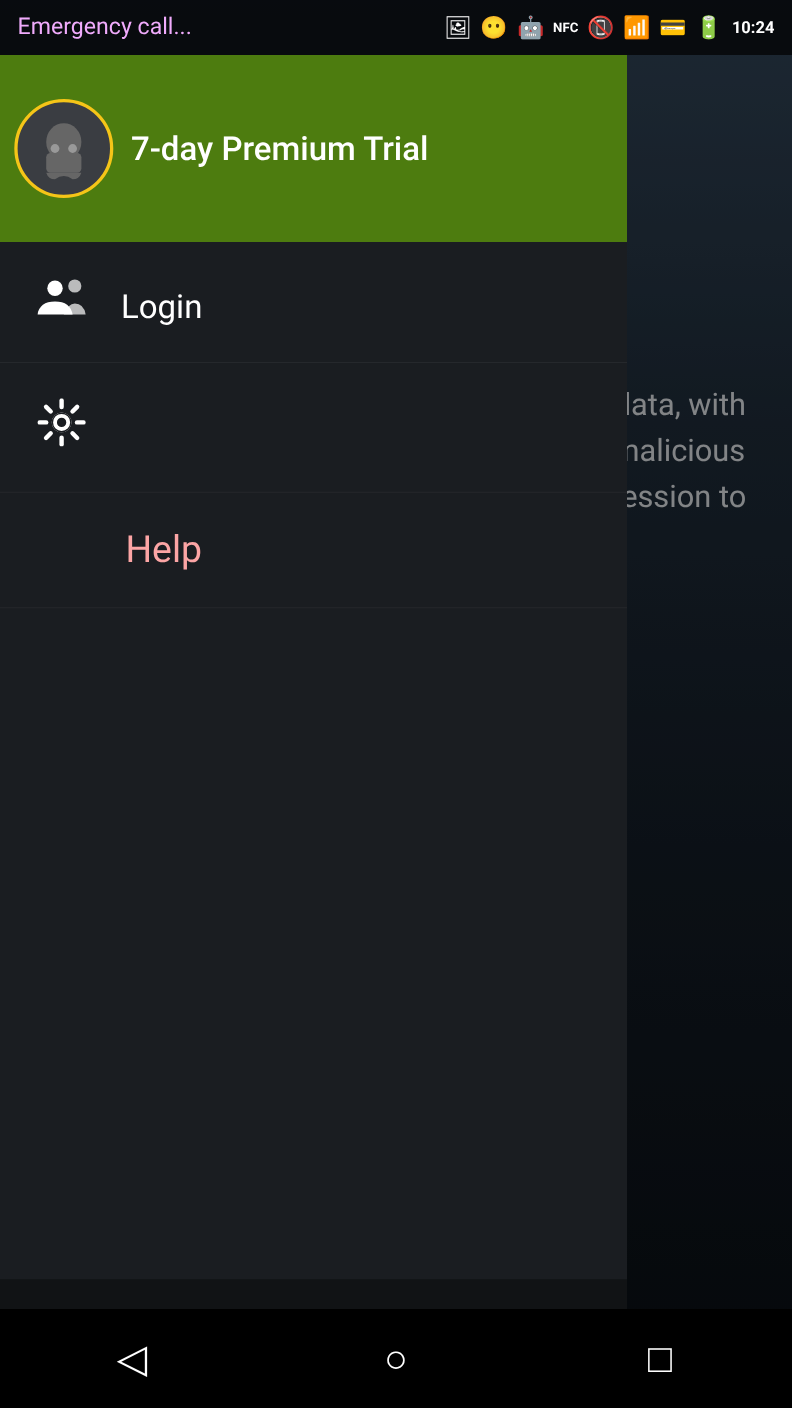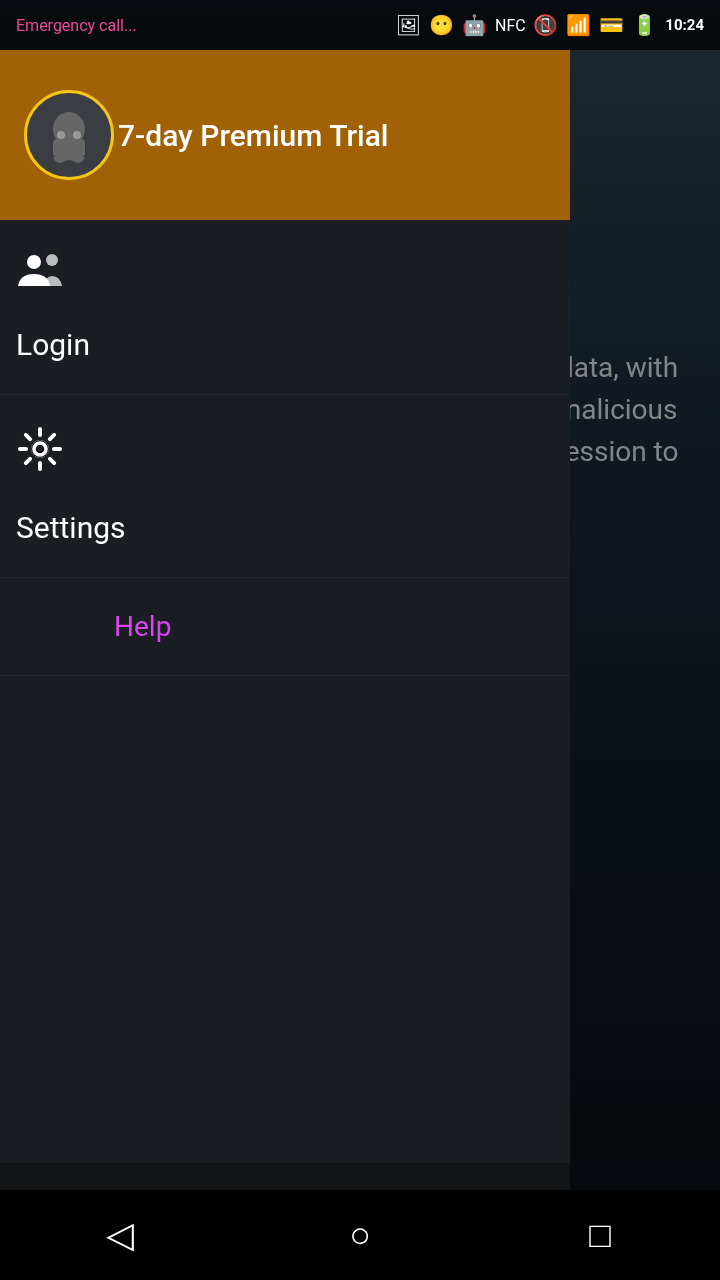--- a/index.html
+++ b/index.html
@@ -110,22 +110,22 @@
       height: 50px;
       background: rgba(0,0,0,0.8);
       z-index: 100;
       display: flex;
       align-items: center;
       justify-content: space-between;
       padding: 0 16px;
     }
 
     .status-left {
-      color: #ec4899;
-      font-size: 16px;
+      color: #f0abfc;
+      font-size: 21px;
     }
 
     .status-right {
       display: flex;
       align-items: center;
       gap: 8px;
       color: white;
       font-size: 20px;
     }
 
@@ -148,25 +148,25 @@
       width: 570px;
       height: 1230px;
       background: #1a1d21;
       z-index: 10;
       display: flex;
       flex-direction: column;
     }
 
     
     .drawer-header {
-      background: #a16207;
-      padding: 30px 24px;
-      display: flex;
-      align-items: center;
-      gap: 4px;
+      background: #4d7c0f;
+      padding: 30px 13px;
+      display: flex;
+      align-items: center;
+      gap: 16px;
       min-height: 170px;
     }
 
     .avatar-container {
       width: 90px;
       height: 90px;
       border-radius: 50%;
       border: 3px solid #f5c518;
       background: #3a3d42;
       display: flex;
@@ -183,26 +183,25 @@
 
     
     .drawer-items {
       flex: 1;
       display: flex;
       flex-direction: column;
     }
 
     .drawer-item {
       display: flex;
-      align-items: flex-start;
+      align-items: flex-end;
       gap: 30px;
-      padding: 32px 16px;
+      padding: 32px 32px;
       cursor: pointer;
       border-bottom: 1px solid rgba(255,255,255,0.05);
-      flex-direction: column;
     }
 
     .drawer-item-icon {
       width: 48px;
       text-align: center;
       color: white;
       font-size: 36px;
     }
 
     .drawer-item-label {
@@ -214,22 +213,22 @@
     .drawer-item-noicon {
       display: flex;
       align-items: center;
       padding: 32px 36px;
       padding-left: 114px;
       cursor: pointer;
       border-bottom: 1px solid rgba(255,255,255,0.05);
     }
 
     .drawer-item-noicon .drawer-item-label {
-      color: #d946ef;
-      font-size: 28px;
+      color: #fca5a5;
+      font-size: 34px;
     }
 
     
     .drawer-footer {
       background: #111315;
       padding: 32px 36px;
       display: flex;
       align-items: center;
       gap: 30px;
       cursor: pointer;
@@ -330,21 +329,21 @@
 <div class="overlay"></div>
 
 <div class="input-overlay"></div>
 
 <div class="status-bar">
   <span class="status-left">Emergency call...</span>
   <div class="status-right">
     <span>🖼</span>
     <span>😶</span>
     <span>🤖</span>
-    <span style="font-size:16px;font-weight:normal;">NFC</span>
+    <span style="font-size:12px;font-weight:bold;">NFC</span>
     <span>📵</span>
     <span>📶</span>
     <span>💳</span>
     <span>🔋</span>
     <span style="font-weight:bold;font-size:15px;">10:24</span>
   </div>
 </div>
 
 <div class="drawer">
 
@@ -386,21 +385,20 @@
           <rect x="20" y="0" width="4" height="10" rx="2" fill="white" transform="rotate(90 22 22)"></rect>
           <rect x="20" y="0" width="4" height="10" rx="2" fill="white" transform="rotate(135 22 22)"></rect>
           <rect x="20" y="0" width="4" height="10" rx="2" fill="white" transform="rotate(180 22 22)"></rect>
           <rect x="20" y="0" width="4" height="10" rx="2" fill="white" transform="rotate(225 22 22)"></rect>
           <rect x="20" y="0" width="4" height="10" rx="2" fill="white" transform="rotate(270 22 22)"></rect>
           <rect x="20" y="0" width="4" height="10" rx="2" fill="white" transform="rotate(315 22 22)"></rect>
           <circle cx="22" cy="22" r="9" fill="#1a1d21"></circle>
           <circle cx="22" cy="22" r="6" fill="none" stroke="white" stroke-width="3.5"></circle>
         </svg>
       </div>
-      <span class="drawer-item-label">Settings</span>
     </div>
 
     <div class="drawer-item-noicon">
       <span class="drawer-item-label">Help</span>
     </div>
 
 
   </div>
 
   <div class="drawer-footer">

